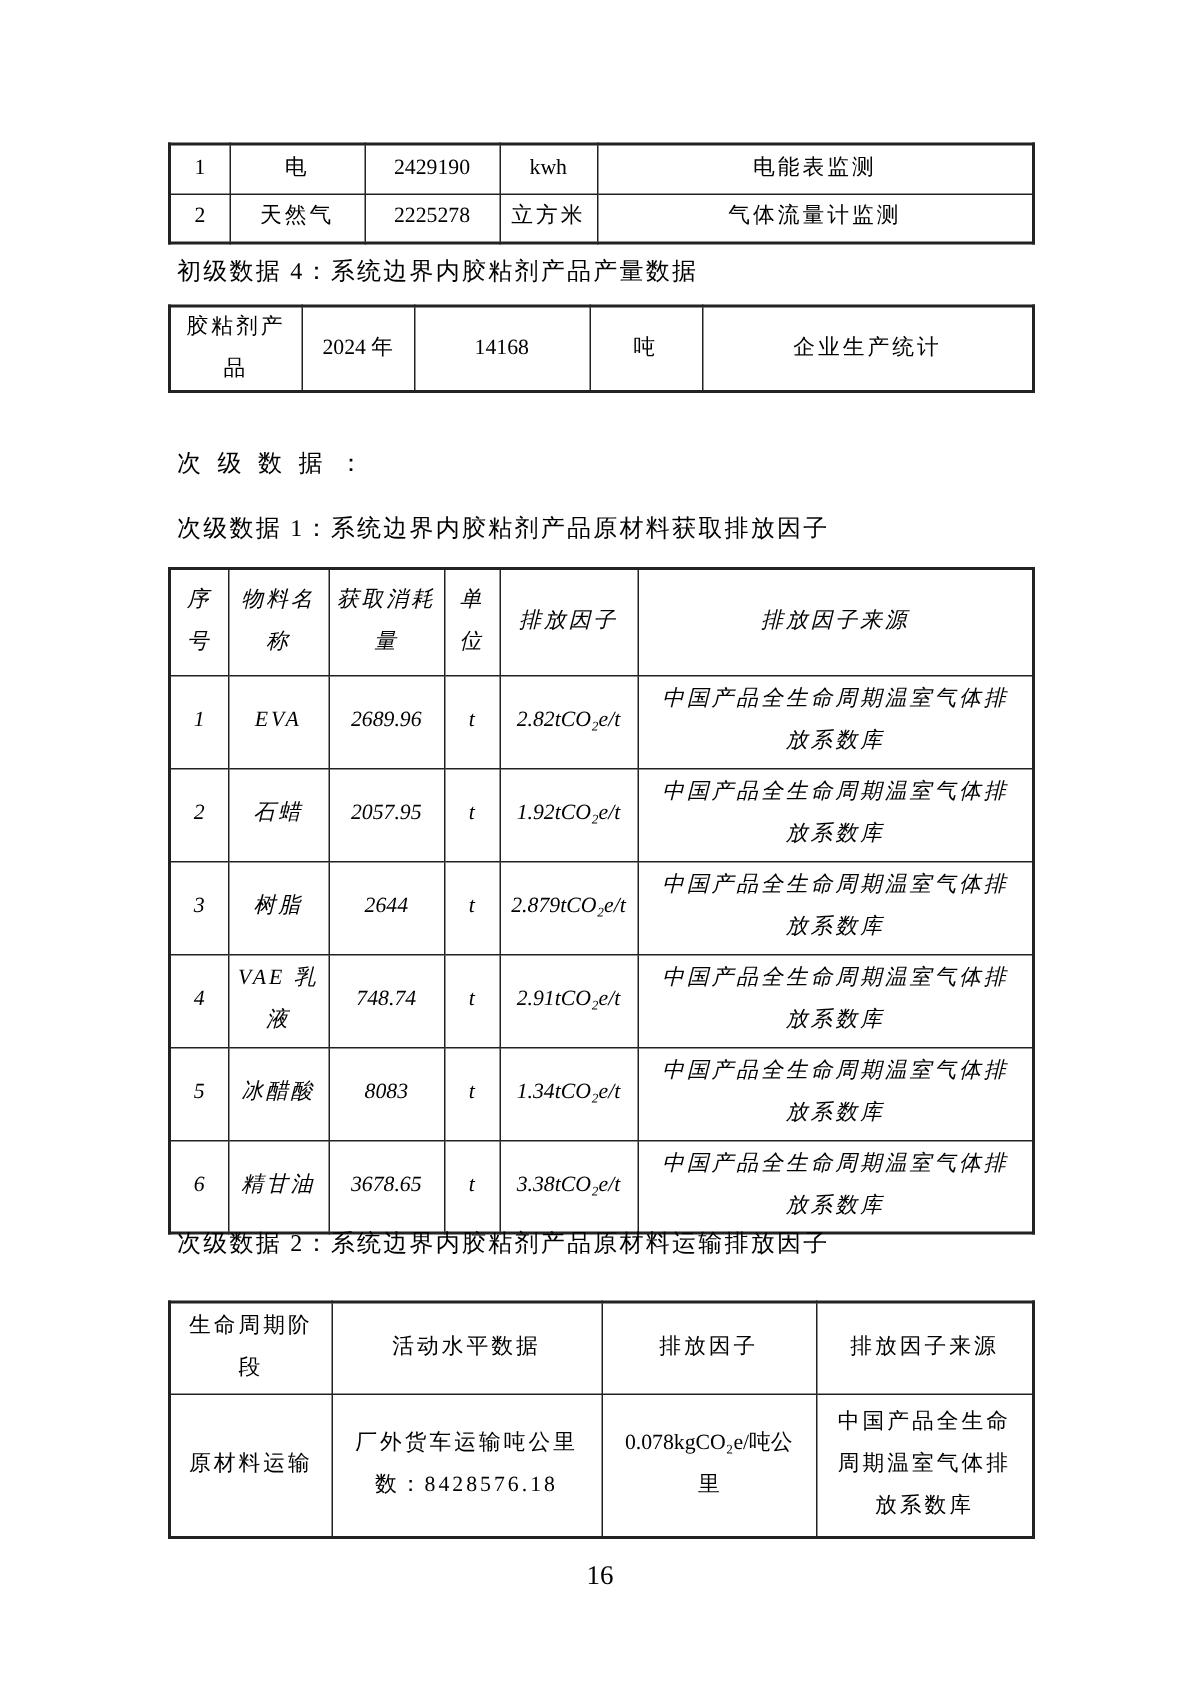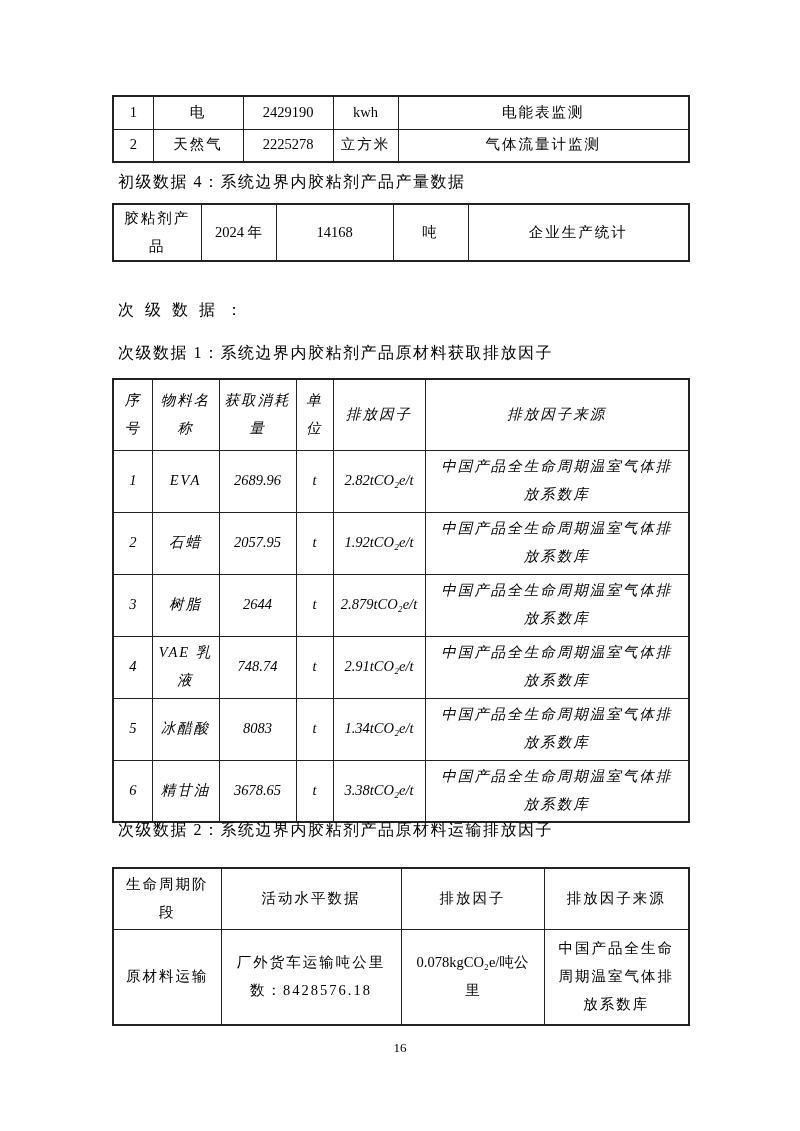--- a/index.html
+++ b/index.html
@@ -55,21 +55,21 @@
     letter-spacing: 1.5px;
     line-height: 22px;
     white-space: nowrap;
   }
   .heading.spread { letter-spacing: 11px; }
   .pagenum {
     position: absolute;
     top: 1040px; left: 0;
     width: 800px;
     text-align: center;
-    font-size: 13px;
+    font-size: 18px;
   }
 </style>
 </head>
 <body>
 
 <div class="page">
 
   <table class="t1 blk" style="top:95px;">
     <colgroup>
       <col style="width:40px">

